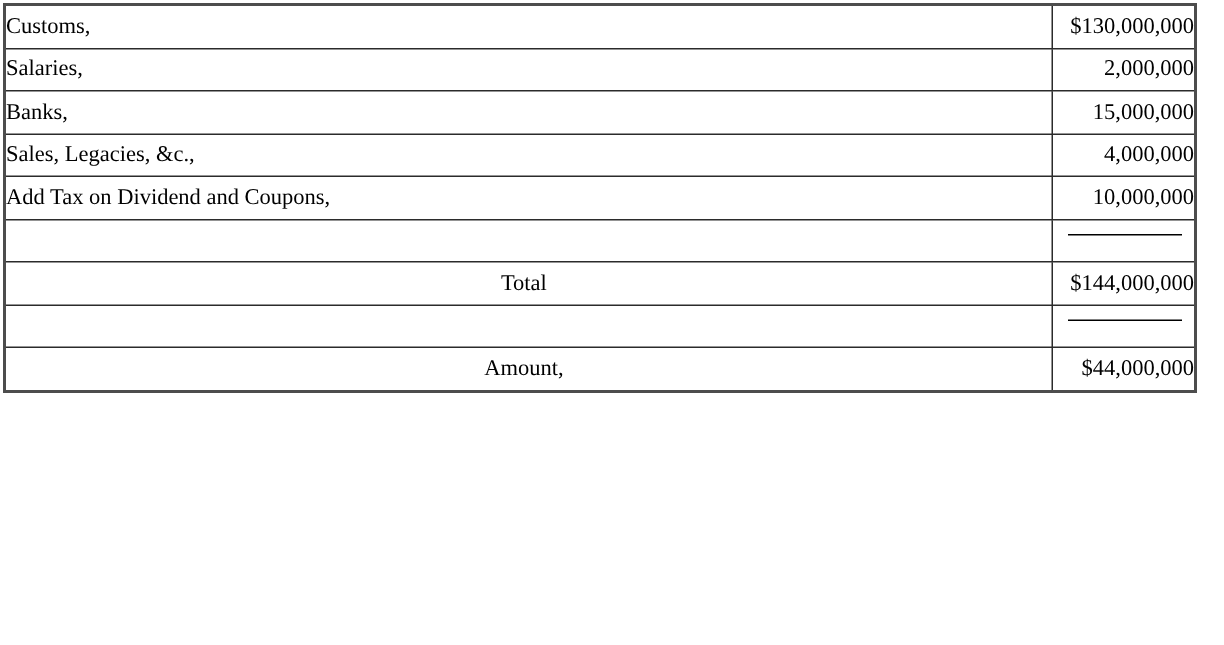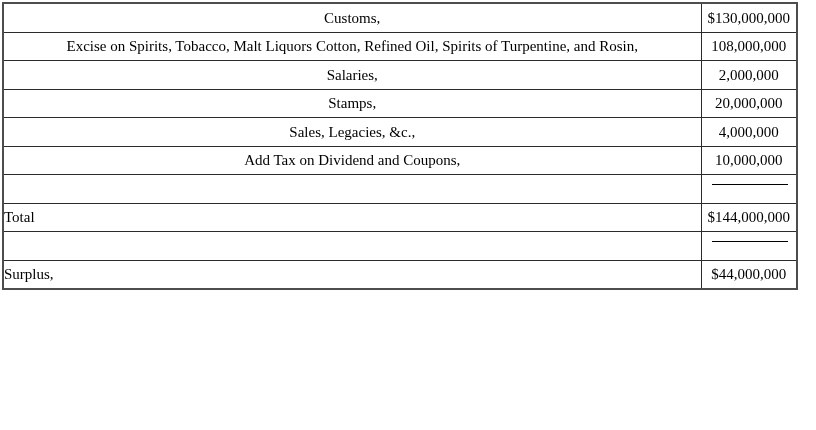--- a/index.html
+++ b/index.html
@@ -28,30 +28,30 @@
     height: 27.5px;
     font-size: 15px;
     line-height: 1.1;
     color: #000000;
     overflow: hidden;
     white-space: nowrap;
     vertical-align: middle;
     padding: 0;
   }
   td.label-cell {
-    text-align: center;
+    text-align: left;
     padding: 0 4px 0 6px;
   }
   td.label-cell.align-right {
-    text-align: left;
+    text-align: center;
     padding-right: 6px;
     font-family: Liberation Serif, serif;
   }
   td.amount-cell {
-    text-align: center;
+    text-align: right;
     padding: 0 7px 0 2px;
   }
   td.rule-cell {
     vertical-align: bottom;
   }
   .sum-rule {
     width: 76px;
     height: 0;
     border-top: 1.5px solid #000000;
     margin: 0 8px 8px auto;
@@ -64,30 +64,26 @@
   <colgroup>
     <col style="width: 698px;">
     <col style="width: 96px;">
   </colgroup>
   <tbody>
     <tr>
       <td class="label-cell">Customs,</td>
       <td class="amount-cell">$130,000,000</td>
     </tr>
     <tr>
-      <td class="label-cell">Excise on Spirits, Tobacco, Malt Liquors Cotton, Refined Oil, Spirits of Turpentine, and Rosin,</td>
-      <td class="amount-cell">108,000,000</td>
-    </tr>
-    <tr>
       <td class="label-cell">Salaries,</td>
       <td class="amount-cell">2,000,000</td>
     </tr>
     <tr>
-      <td class="label-cell">Stamps,</td>
-      <td class="amount-cell">20,000,000</td>
+      <td class="label-cell">Banks,</td>
+      <td class="amount-cell">15,000,000</td>
     </tr>
     <tr>
       <td class="label-cell">Sales, Legacies, &amp;c.,</td>
       <td class="amount-cell">4,000,000</td>
     </tr>
     <tr>
       <td class="label-cell">Add Tax on Dividend and Coupons,</td>
       <td class="amount-cell">10,000,000</td>
     </tr>
     <tr>
@@ -100,17 +96,17 @@
       <td class="label-cell align-right">Total</td>
       <td class="amount-cell">$144,000,000</td>
     </tr>
     <tr>
       <td class="label-cell"></td>
       <td class="amount-cell rule-cell">
           <div class="sum-rule"></div>
         </td>
     </tr>
     <tr>
-      <td class="label-cell align-right">Surplus,</td>
+      <td class="label-cell align-right">Amount,</td>
       <td class="amount-cell">$44,000,000</td>
     </tr>
   </tbody>
 </table>
 
 </body></html>

